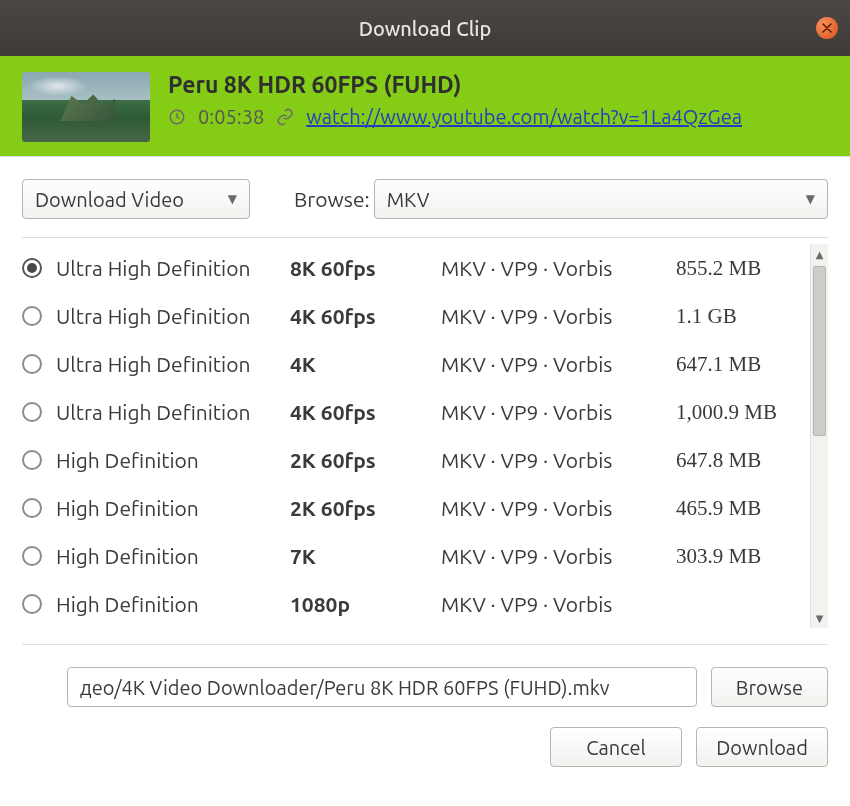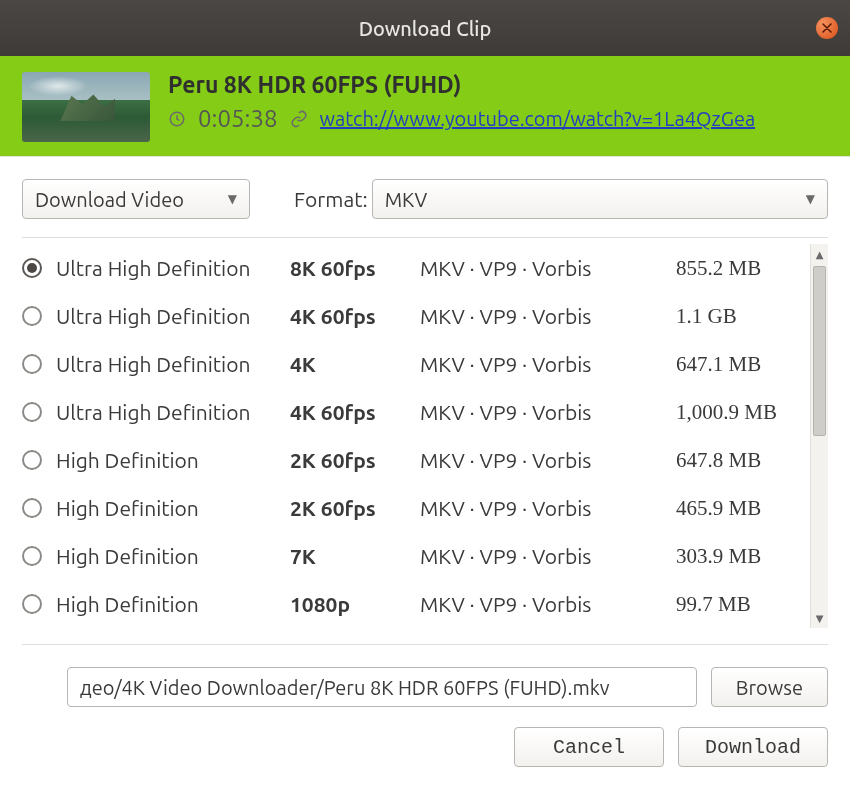--- a/index.html
+++ b/index.html
@@ -97,21 +97,21 @@
   }
   .meta-row a {
     color:#2040c0;
     text-decoration:underline;
     font-size:20px;
     white-space:nowrap;
     overflow:hidden;
     text-overflow:ellipsis;
     max-width:520px;
   }
-  .duration { color:#555; font-size:24px; }
+  .duration { color:#555; font-size:20px; }
   
   .content { padding: 14px 22px 18px 22px; }
   .controls-row {
     display:flex;
     align-items:center;
     gap:4px;
     padding:8px 0 18px 0;
   }
   .combo, .text-input, .btn {
     height:40px;
@@ -160,21 +160,21 @@
   }
   .radio.sel { border-color:#5a5754; }
   .radio.sel::after{
     content:"";
     width:10px; height:10px;
     border-radius:50%;
     background:#4a4744;
   }
   .res-label { padding-left:6px; }
   .res-spec { font-weight:700; }
-  .codec { color:#3a3a3a; }
+  .codec { color:#3a3a3a;margin-left:21px; }
   .size { text-align:left; padding-right:4px;font-family:Liberation Serif, serif;}
   .scrollbar {
     position:absolute;
     right:0; top:0;
     width:18px;
     height:100%;
     background:#f4f2ef;
     border-left:1px solid #e2e0dd;
   }
   .scrollbar .up, .scrollbar .down {
@@ -220,21 +220,21 @@
     cursor:pointer;
     justify-content:center;
   }
   
   .footer {
     display:flex;
     justify-content:flex-end;
     gap:14px;
     margin-top:20px;
   }
-  .btn-wide { width:150px;font-family:Liberation Mono, monospace; }
+  .btn-wide { width:132px; }
   hr.sep2 {
     border:none;
     border-top:1px solid #e0ddda;
     margin:16px 0 0 0;
   }
 </style>
 </head>
 <body>
 
 <div class="titlebar">
@@ -269,21 +269,21 @@
   </div>
 </div>
 
 <div class="content">
 
   <div class="controls-row">
     <div class="combo combo-download">
       <span>Download Video</span>
       <span class="chev">▼</span>
     </div>
-    <span class="label-format">Format:</span>
+    <span class="label-format">Browse:</span>
     <div class="combo combo-format">
       <span>MKV</span>
       <span class="chev">▼</span>
     </div>
   </div>
 
   <hr class="sep">
 
   <div class="options-wrap">
     <div class="options" id="options-container">
@@ -334,21 +334,20 @@
           <div class="res-label">High Definition</div>
           <div class="res-spec">7K</div>
           <div class="codec">MKV · VP9 · Vorbis</div>
           <div class="size">303.9 MB</div>
         </div>
         <div class="opt-row">
           <div class="radio"></div>
           <div class="res-label">High Definition</div>
           <div class="res-spec">1080p</div>
           <div class="codec">MKV · VP9 · Vorbis</div>
-          <div class="size">99.7 MB</div>
         </div>
       </div>
     <div class="scrollbar">
       <div class="up">▲</div>
       <div class="thumb-sb"></div>
       <div class="down">▼</div>
     </div>
   </div>
 
   <hr class="sep2">

